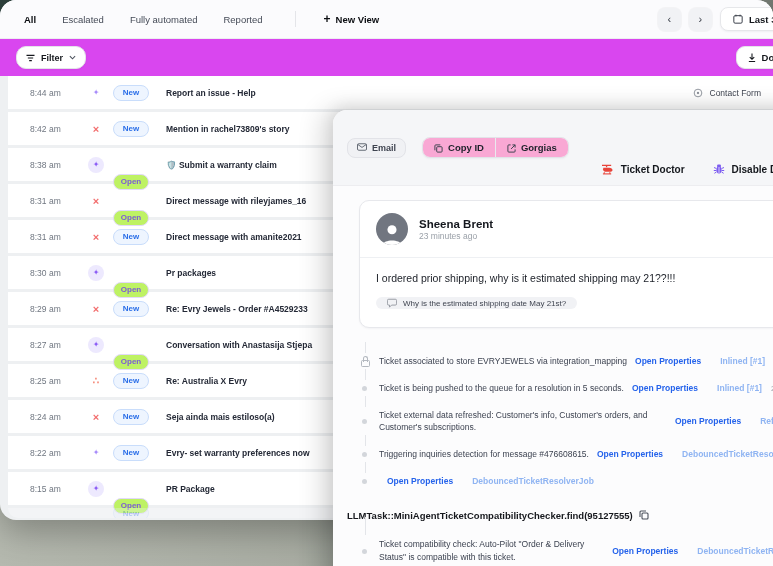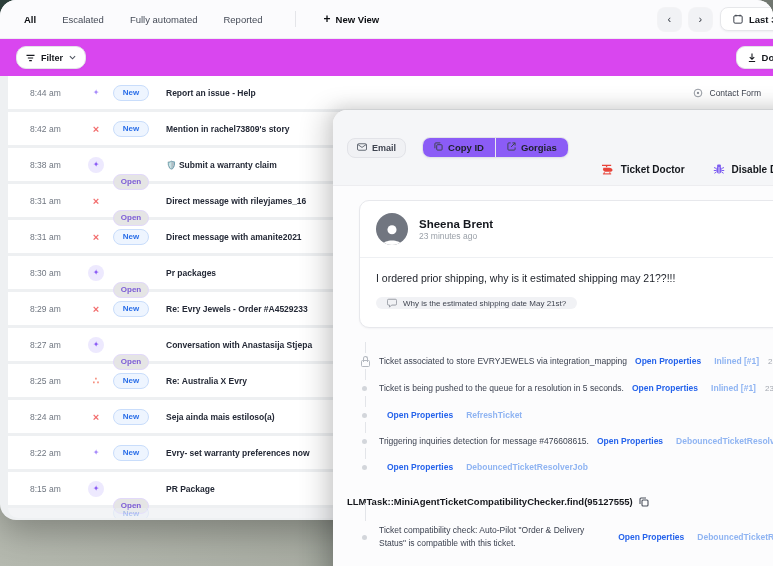--- a/index.html
+++ b/index.html
@@ -46,38 +46,38 @@
   .row-icon{width:16px;height:16px;flex:0 0 16px;margin-right:9px;display:flex;
     align-items:center;justify-content:center;font-size:9px;border-radius:50%;}
   .row-icon[data-type="sparkle"]::before{content:"✦";color:#a78bfa;font-size:8px;}
   .row-icon[data-type="sparkle-circle"]{background:#ede9fe;}
   .row-icon[data-type="sparkle-circle"]::before{content:"✦";color:#8b5cf6;font-size:8px;}
   .row-icon[data-type="x"]::before{content:"×";color:#f26d6d;font-size:11px;font-weight:700;}
   .row-icon[data-type="people"]::before{content:"∴";color:#f4806d;font-size:10px;font-weight:700;}
   .row-badge{width:34px;text-align:center;font-size:8px;font-weight:700;border-radius:8px;
     padding:2.5px 0;margin-right:17px;flex:0 0 34px;border:1px solid transparent;}
   .row-badge[data-status="New"]{color:#2a6ee8;background:#eef5ff;border-color:#c9ddfb;}
-  .row-badge[data-status="Open"]{color:#7b5bd6;background:#e5e5e5;border-color:#e2d9fa;margin-top:34px;}
+  .row-badge[data-status="Open"]{color:#7b5bd6;background:#bef264;border-color:#e2d9fa;margin-top:34px;}
   .row-subject{font-size:8.5px;font-weight:700;color:#242936;white-space:nowrap;}
   .row-channel{margin-left:auto;display:flex;align-items:flex-end;gap:7px;font-size:8.5px;
     color:#3f4450;padding-right:2px;white-space:nowrap;}
   .ghost-row{height:10px;margin-bottom:0;opacity:.3;overflow:hidden;border-radius:0 0 0 14px;}
 
   
   .panel{position:absolute;left:333px;top:110px;width:560px;height:480px;background:#fcfcfd;
     border-radius:14px 0 0 0;z-index:5;
     box-shadow:-10px 0 26px rgba(0,0,0,.16),0 -4px 16px rgba(0,0,0,.08);}
   .ptoolbar{display:flex;align-items:center;background:#f5f6f8;border-radius:14px 0 0 0;
     padding:10px 14px;border-bottom:1px solid #ededf0;}
   .btn-email{display:flex;align-items:flex-start;gap:5px;background:#f0f1f4;border:1px solid #e2e3e8;
     border-radius:8px;padding:4px 9px;font-size:9px;font-weight:600;color:#3f4450;cursor:pointer;}
   .seg-group{display:flex;margin-left:16px;background:#fff;border:1px solid #e2e3e8;
     border-radius:8px;overflow:hidden;box-shadow:0 1px 2px rgba(16,24,40,.04);}
-  .seg{display:flex;align-items:flex-start;gap:5px;padding:4px 11px;font-size:9.5px;font-weight:700;
-    color:#1e222b;cursor:pointer;background:#8b5cf6;border:none;}
+  .seg{display:flex;align-items:flex-end;gap:5px;padding:4px 11px;font-size:9.5px;font-weight:700;
+    color:#1e222b;cursor:pointer;background:#f9a8d4;border:none;}
   .seg + .seg{border-left:1px solid #e9eaee;}
   .tool-link{display:flex;align-items:center;gap:7px;font-size:10px;font-weight:700;color:#14171c;
     cursor:pointer;white-space:nowrap;margin-top:43px;}
   .tool-doctor{margin-left:32px;}
   .tool-debug{margin-left:28px;}
 
   .msg-card{margin:14px 0 0 26px;width:480px;background:#fff;border:1px solid #e7e8ec;
     border-radius:10px;box-shadow:0 1px 2px rgba(16,24,40,.04);}
   .msg-head{display:flex;align-items:center;gap:11px;padding:12px 16px;border-bottom:1px solid #eef0f3;}
   .avatar{width:32px;height:32px;border-radius:50%;background:#717680;overflow:hidden;
@@ -94,21 +94,21 @@
   .t-entry{display:flex;align-items:center;padding:7px 0;position:relative;}
   .t-entry::before{content:"";position:absolute;left:5.5px;top:-6px;width:1px;height:11px;background:#e3e5e9;}
   .t-icon{width:12px;height:12px;flex:0 0 12px;position:relative;margin-right:8px;align-self:center;}
   .t-icon[data-type="dot"]::before{content:"";position:absolute;left:3px;top:4px;width:5px;height:5px;
     border-radius:50%;background:#d3d6db;}
   .t-icon[data-type="lock"]::before{content:"";position:absolute;left:2px;top:5px;width:7px;height:5px;
     border:1px solid #b3b8bf;border-radius:1.5px;}
   .t-icon[data-type="lock"]::after{content:"";position:absolute;left:4px;top:1px;width:3px;height:5px;
     border:1px solid #b3b8bf;border-bottom:none;border-radius:3px 3px 0 0;}
   .t-text{flex:0 1 auto;max-width:288px;font-size:8.5px;color:#3c4250;line-height:1.5;}
-  .t-links{display:flex;align-items:center;gap:0;margin-left:8px;white-space:nowrap;}
+  .t-links{display:flex;align-items:center;gap:6px;margin-left:8px;white-space:nowrap;}
   .link1{font-size:8.5px;font-weight:700;color:#2563eb;cursor:pointer;}
   .link2{font-size:8.5px;font-weight:600;color:#8fb4f2;cursor:pointer;padding-left:13px;}
   .t-meta{font-size:8px;color:#a3a8b0;margin-left:9px;white-space:nowrap;}
 
   .task-header{display:flex;align-items:center;gap:6px;margin:16px 0 2px 14px;
     font-size:9.5px;font-weight:700;color:#16181d;}
   .timeline2{margin-top:10px;}
   .timeline2 .t-entry::before{top:-14px;height:18px;}
 
   svg{display:block;}
@@ -386,20 +386,21 @@
         <span class="t-text">Ticket is being pushed to the queue for a resolution in 5 seconds.</span>
         <span class="t-links">
           <a class="link1">Open Properties</a>
           <a class="link2">Inlined [#1]</a>
         </span>
         <span class="t-meta">23 min</span>
       </div>
 
       <div class="t-entry">
         <span class="t-icon" data-type="dot"></span>
+        <span class="t-text">Ticket external data refreshed: Customer's info, Customer's orders, and Customer's subscriptions.</span>
         <span class="t-links">
           <a class="link1">Open Properties</a>
           <a class="link2">RefreshTicket</a>
         </span>
       </div>
 
       <div class="t-entry">
         <span class="t-icon" data-type="dot"></span>
         <span class="t-text">Triggering inquiries detection for message #476608615.</span>
         <span class="t-links">

